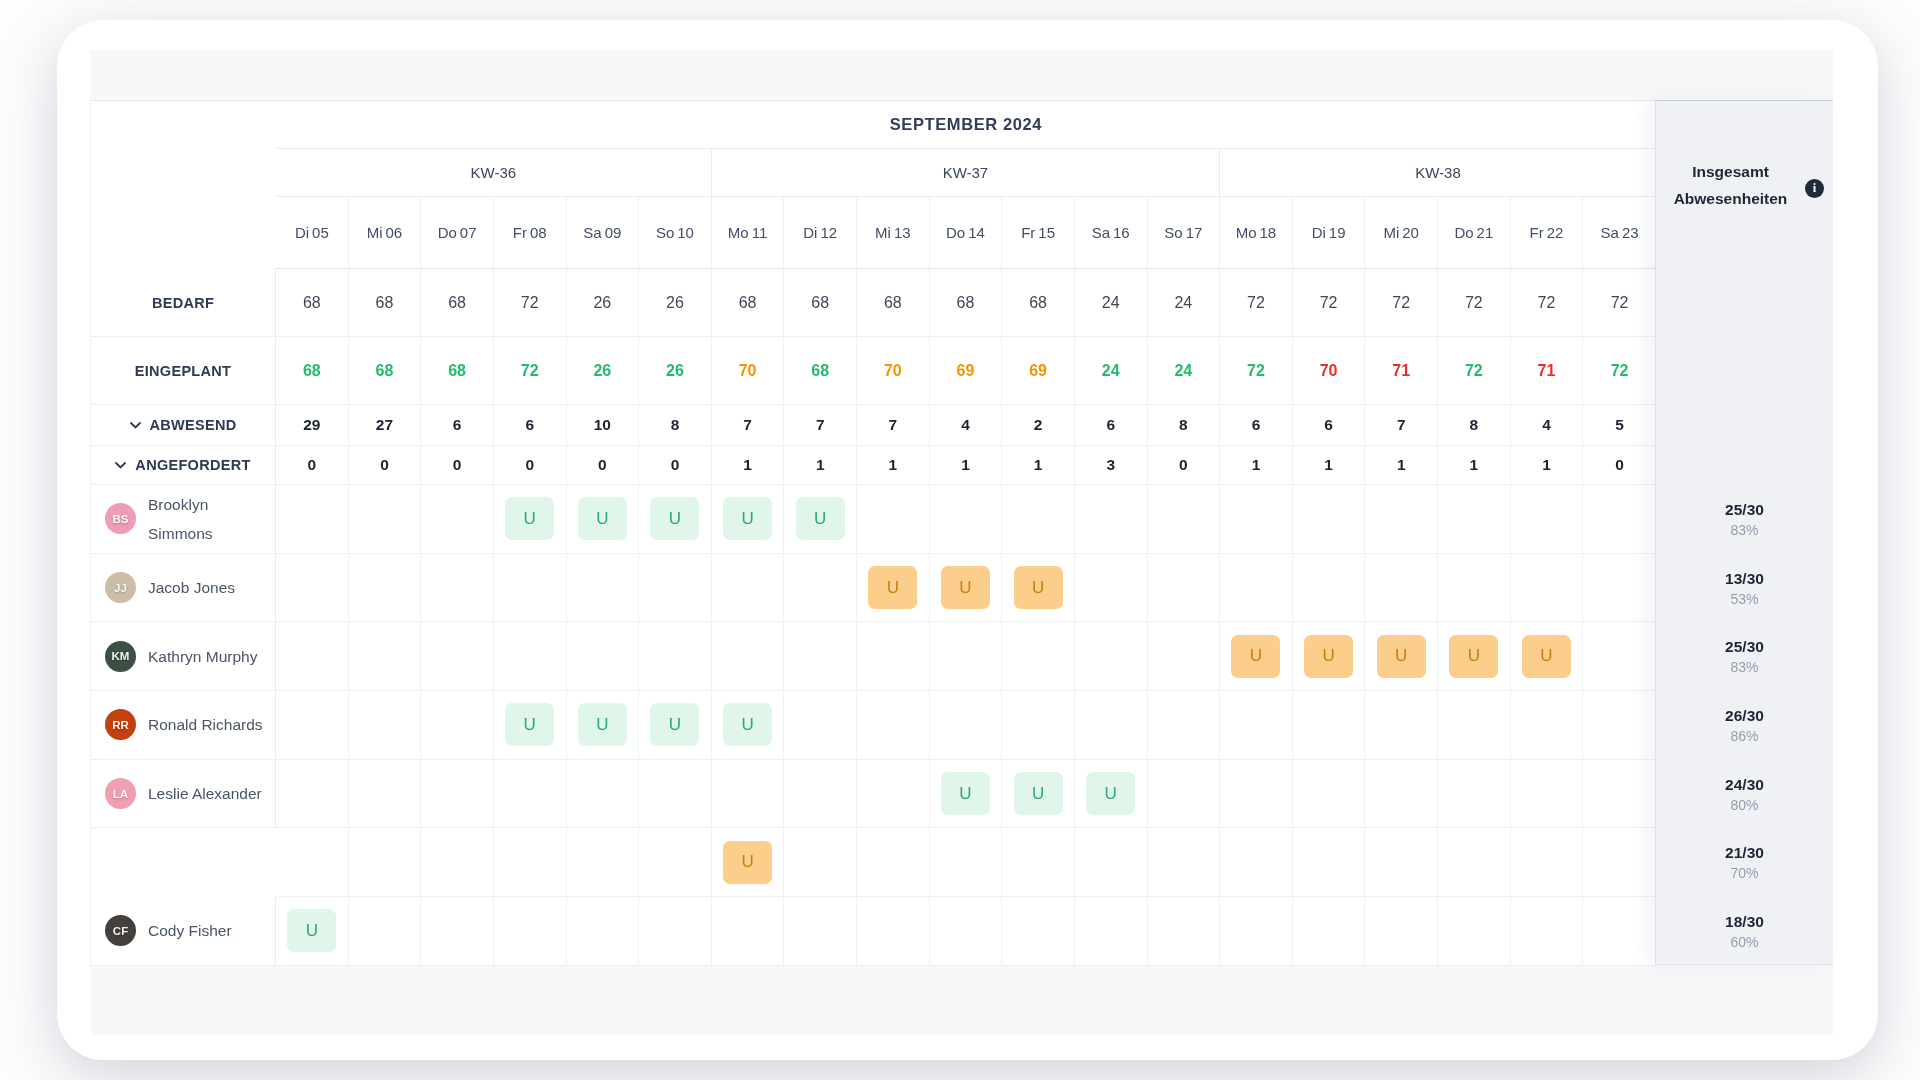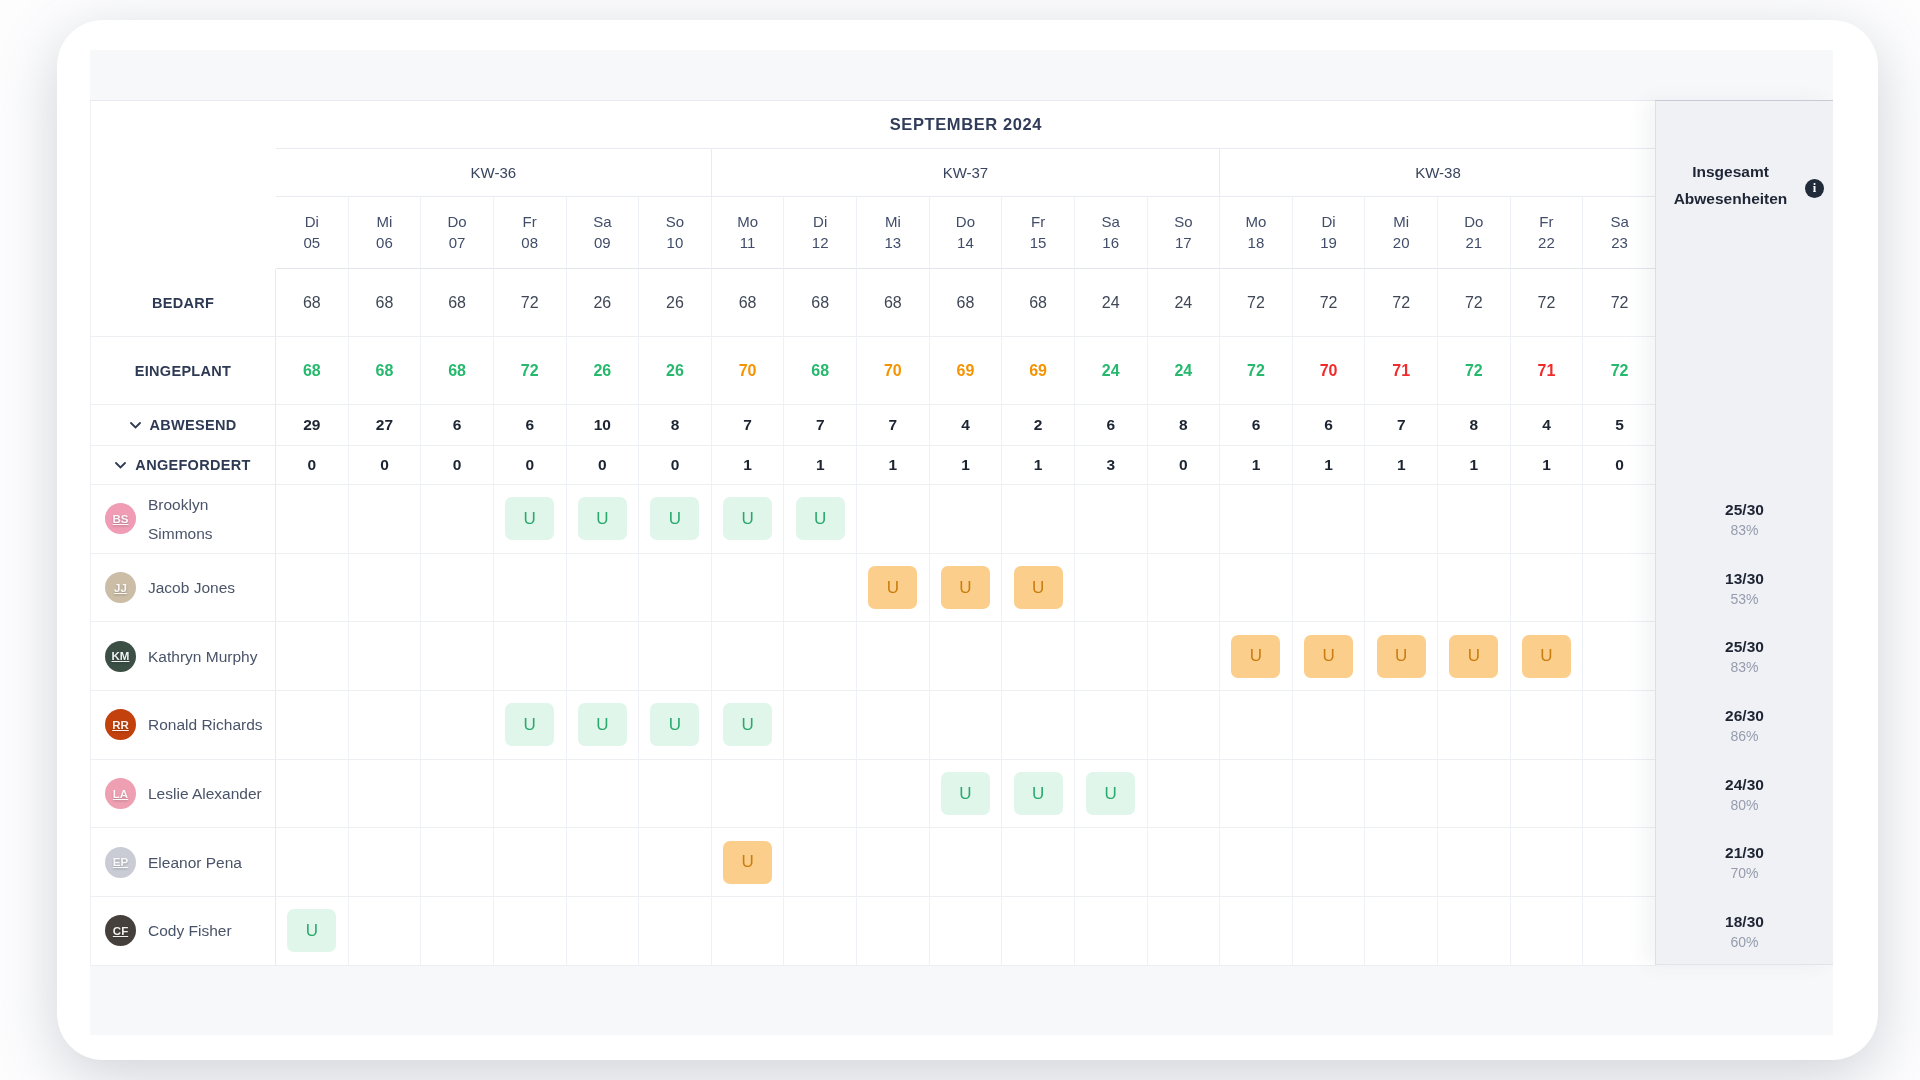--- a/index.html
+++ b/index.html
@@ -16,30 +16,30 @@
         grid-template-columns:185px repeat(19,72.63px);
         grid-template-rows:48px 48px 72px 68px 68px 41px 39px repeat(7,68.7px);
         border-top:1px solid #e7e9ee;border-left:1px solid #eef0f4;}
   .cell{box-sizing:border-box;border-right:1px solid #eef1f5;border-bottom:1px solid #edeff3;
         display:flex;align-items:center;justify-content:center;min-width:0;min-height:0;}
   .cell.last{border-right:none;}
   .c-month{font-size:16.5px;font-weight:bold;letter-spacing:.6px;color:#303c58;border-right:none;border-bottom:1px solid #e8ebf0;}
   .c-corner{border-right:1px solid #e8ebf0;border-bottom:1px solid #e2e5ea;font-size:15px;font-weight:bold;
             letter-spacing:.4px;color:#2e3a54;}
   .c-kw{font-size:15px;color:#39455e;border-right:1px solid #e8ebf0;border-bottom:1px solid #e8ebf0;}
-  .c-day{flex-direction:column;gap:3px;font-size:15px;color:#414d69;border-bottom:1px solid #e2e5ea;line-height:18px;}
+  .c-day{flex-direction:row;gap:3px;font-size:15px;color:#414d69;border-bottom:1px solid #e2e5ea;line-height:18px;}
   .c-rowlabel{font-size:14.5px;font-weight:bold;letter-spacing:.3px;color:#2e3a54;border-right:1px solid #e8ebf0;gap:9px;}
   .chev{display:flex;align-items:center;}
   .v-bedarf{font-size:16px;color:#3f4756;}
   .v-plan{font-size:16px;font-weight:bold;}
   .v-plan.green{color:#26b96e;} .v-plan.orange{color:#f59300;} .v-plan.red{color:#ef2b2b;}
   .v-bold{font-size:15.5px;font-weight:bold;color:#1c2432;}
   .c-emp{justify-content:flex-start;padding-left:14px;gap:12px;border-right:1px solid #e8ebf0;}
   .avatar{width:31px;height:31px;border-radius:50%;flex:none;display:flex;align-items:center;justify-content:center;
-          font-size:11.5px;font-weight:bold;color:rgba(255,255,255,.93);text-shadow:0 1px 2px rgba(0,0,0,.25);text-decoration:underline;}
+          font-size:11.5px;font-weight:bold;color:rgba(255,255,255,.93);text-shadow:0 1px 2px rgba(0,0,0,.25);}
   .ename{font-size:15.5px;color:#4a5468;line-height:29px;max-width:122px;}
   .badge{width:49px;height:43px;border-radius:7px;display:flex;align-items:center;justify-content:center;
          font-size:17px;font-weight:500;cursor:pointer;}
   .badge.green{background:#e0f6ea;color:#2aa96d;}
   .badge.orange{background:#fbce8b;color:#c97d0e;}
 
   
   .panel{position:absolute;left:1598px;top:80px;width:178px;height:865px;background:#f0f1f4;box-sizing:border-box;
          border-top:1px solid #c7ccd4;border-left:1px solid #dcdfe5;border-bottom:1px solid #e0e3e8;
          box-shadow:-10px 0 18px rgba(50,60,80,.06);}
@@ -547,24 +547,20 @@
         <div class="cell " style="grid-area: 12 / 13;">
           <div class="badge green">U</div>
         </div>
         <div class="cell " style="grid-area: 12 / 14;"></div>
         <div class="cell " style="grid-area: 12 / 15;"></div>
         <div class="cell " style="grid-area: 12 / 16;"></div>
         <div class="cell " style="grid-area: 12 / 17;"></div>
         <div class="cell " style="grid-area: 12 / 18;"></div>
         <div class="cell " style="grid-area: 12 / 19;"></div>
         <div class="cell last" style="grid-area: 12 / 20;"></div>
-        <div class="cell c-emp" style="grid-area: 13 / 1;">
-          <span class="avatar" style="background: rgb(201, 204, 212);">EP</span>
-          <span class="ename">Eleanor Pena</span>
-        </div>
         <div class="cell " style="grid-area: 13 / 2;"></div>
         <div class="cell " style="grid-area: 13 / 3;"></div>
         <div class="cell " style="grid-area: 13 / 4;"></div>
         <div class="cell " style="grid-area: 13 / 5;"></div>
         <div class="cell " style="grid-area: 13 / 6;"></div>
         <div class="cell " style="grid-area: 13 / 7;"></div>
         <div class="cell " style="grid-area: 13 / 8;">
           <div class="badge orange">U</div>
         </div>
         <div class="cell " style="grid-area: 13 / 9;"></div>

